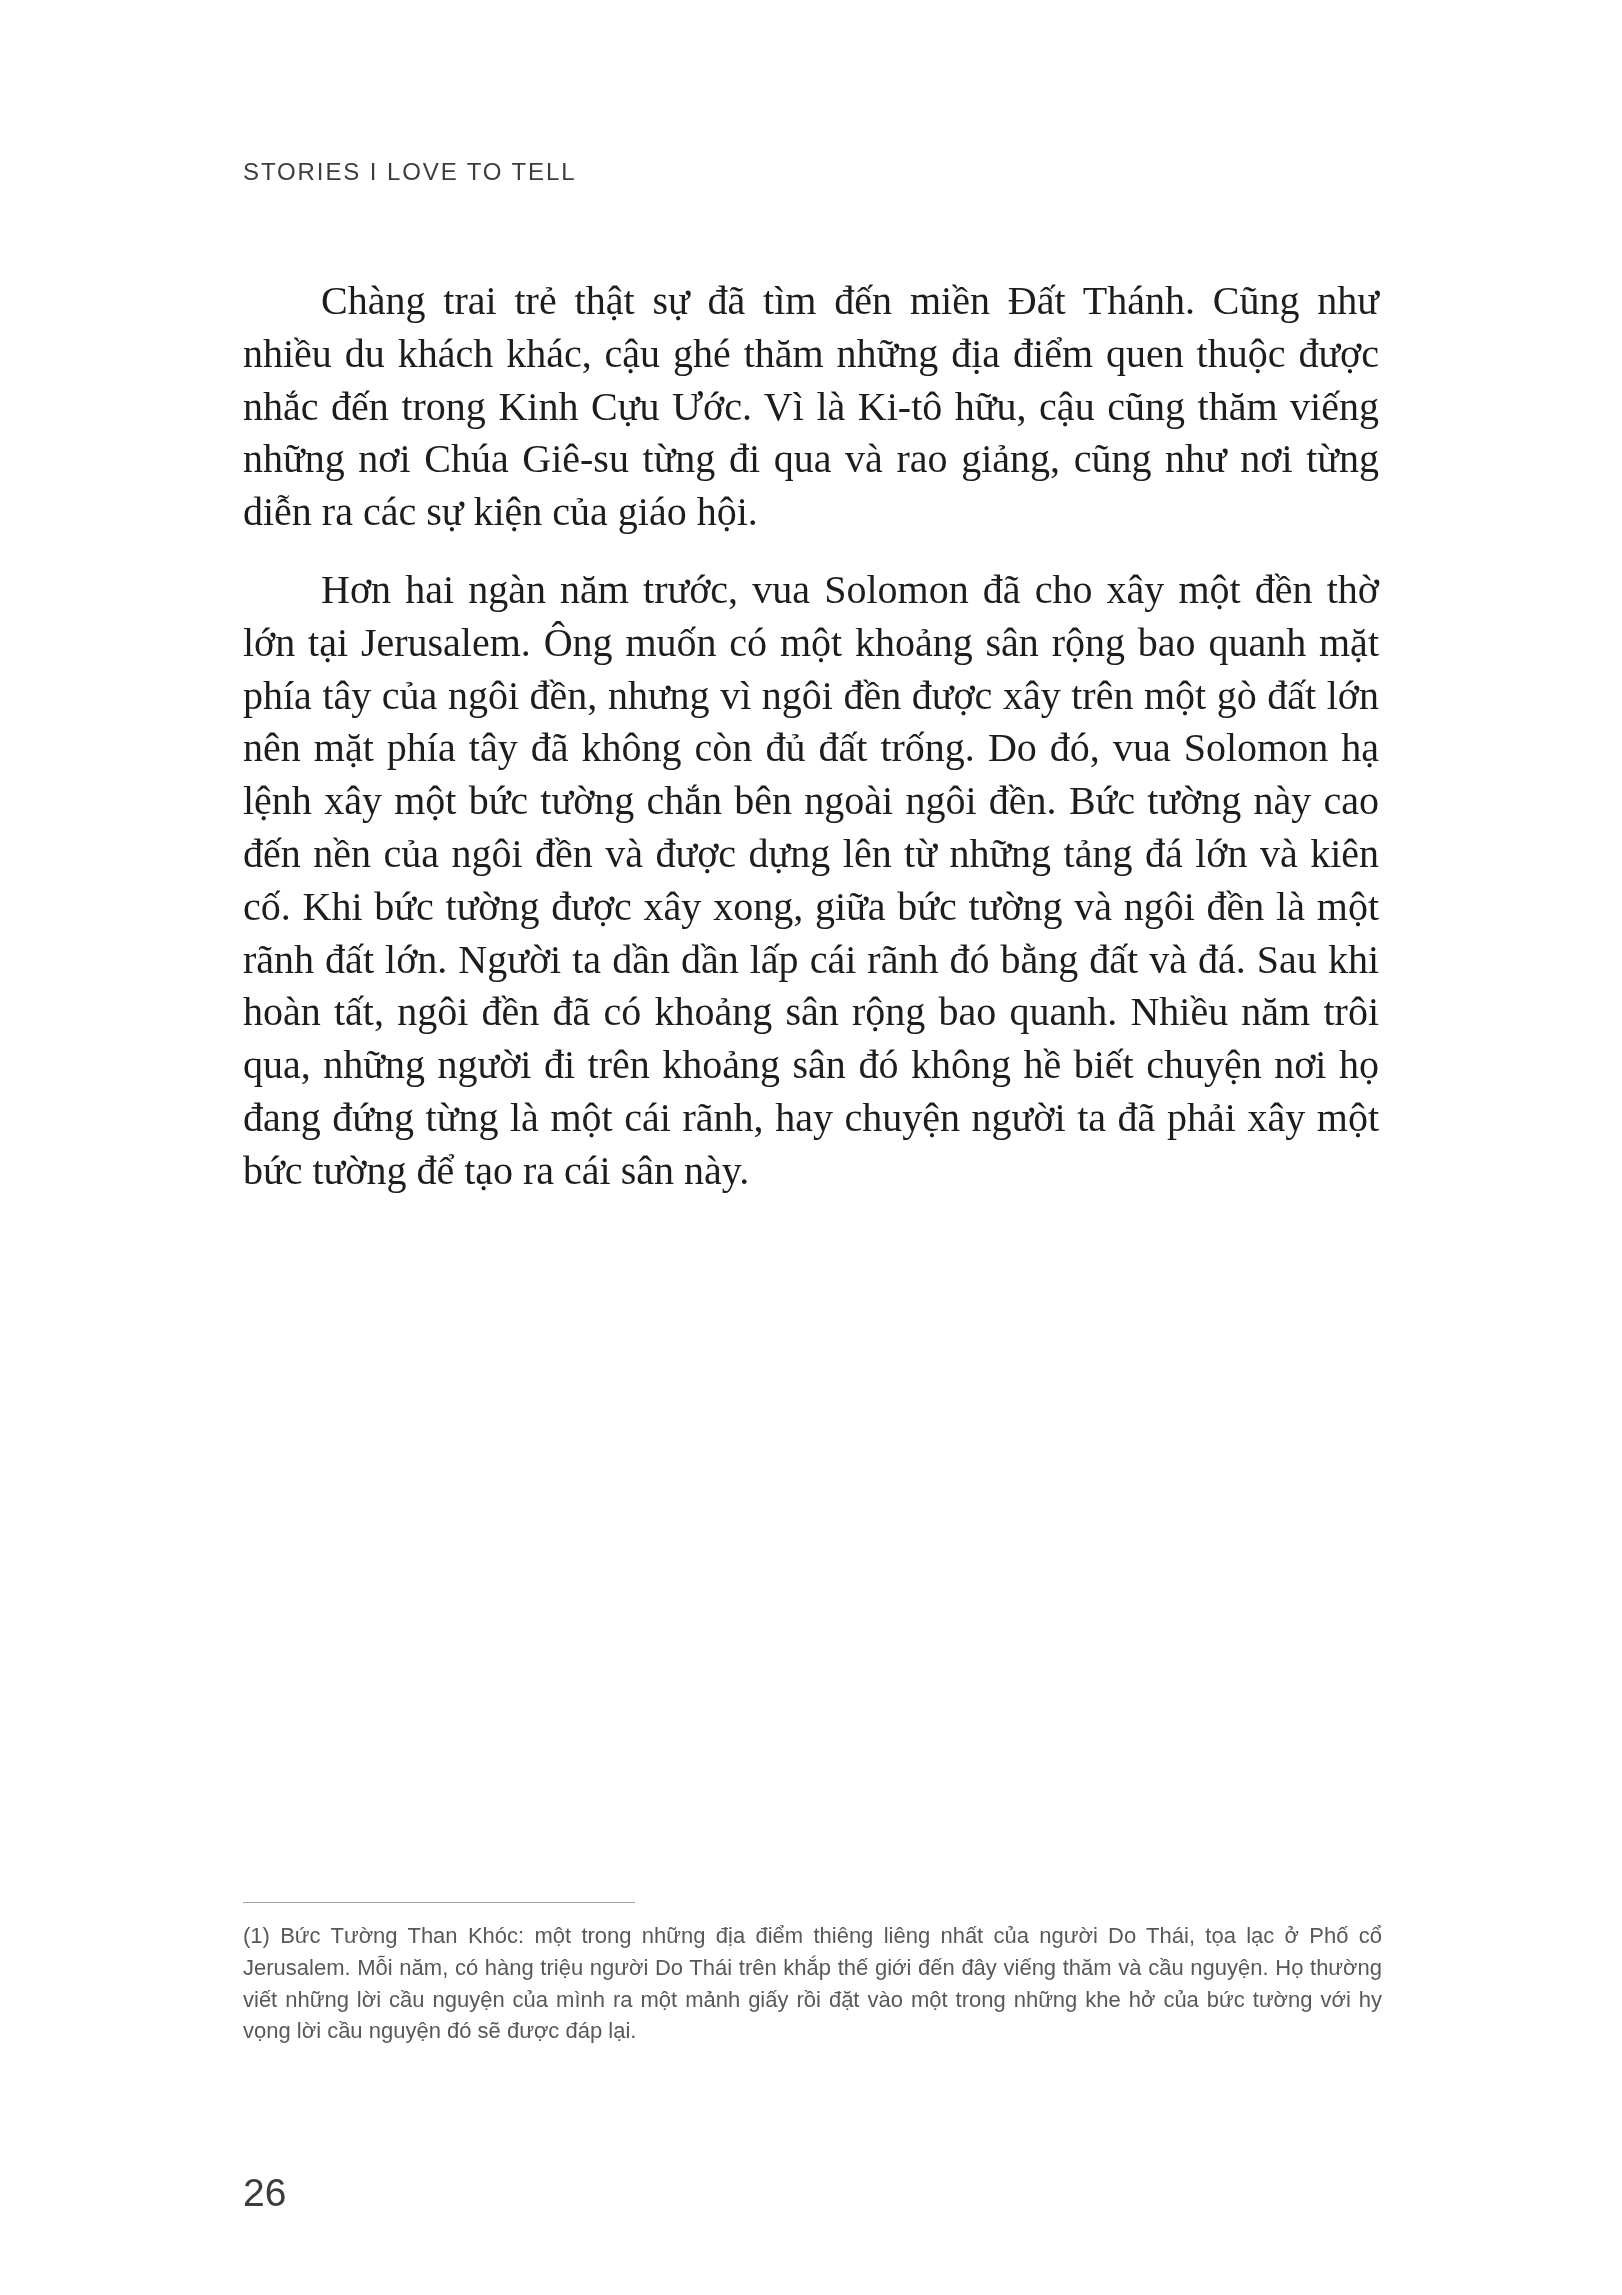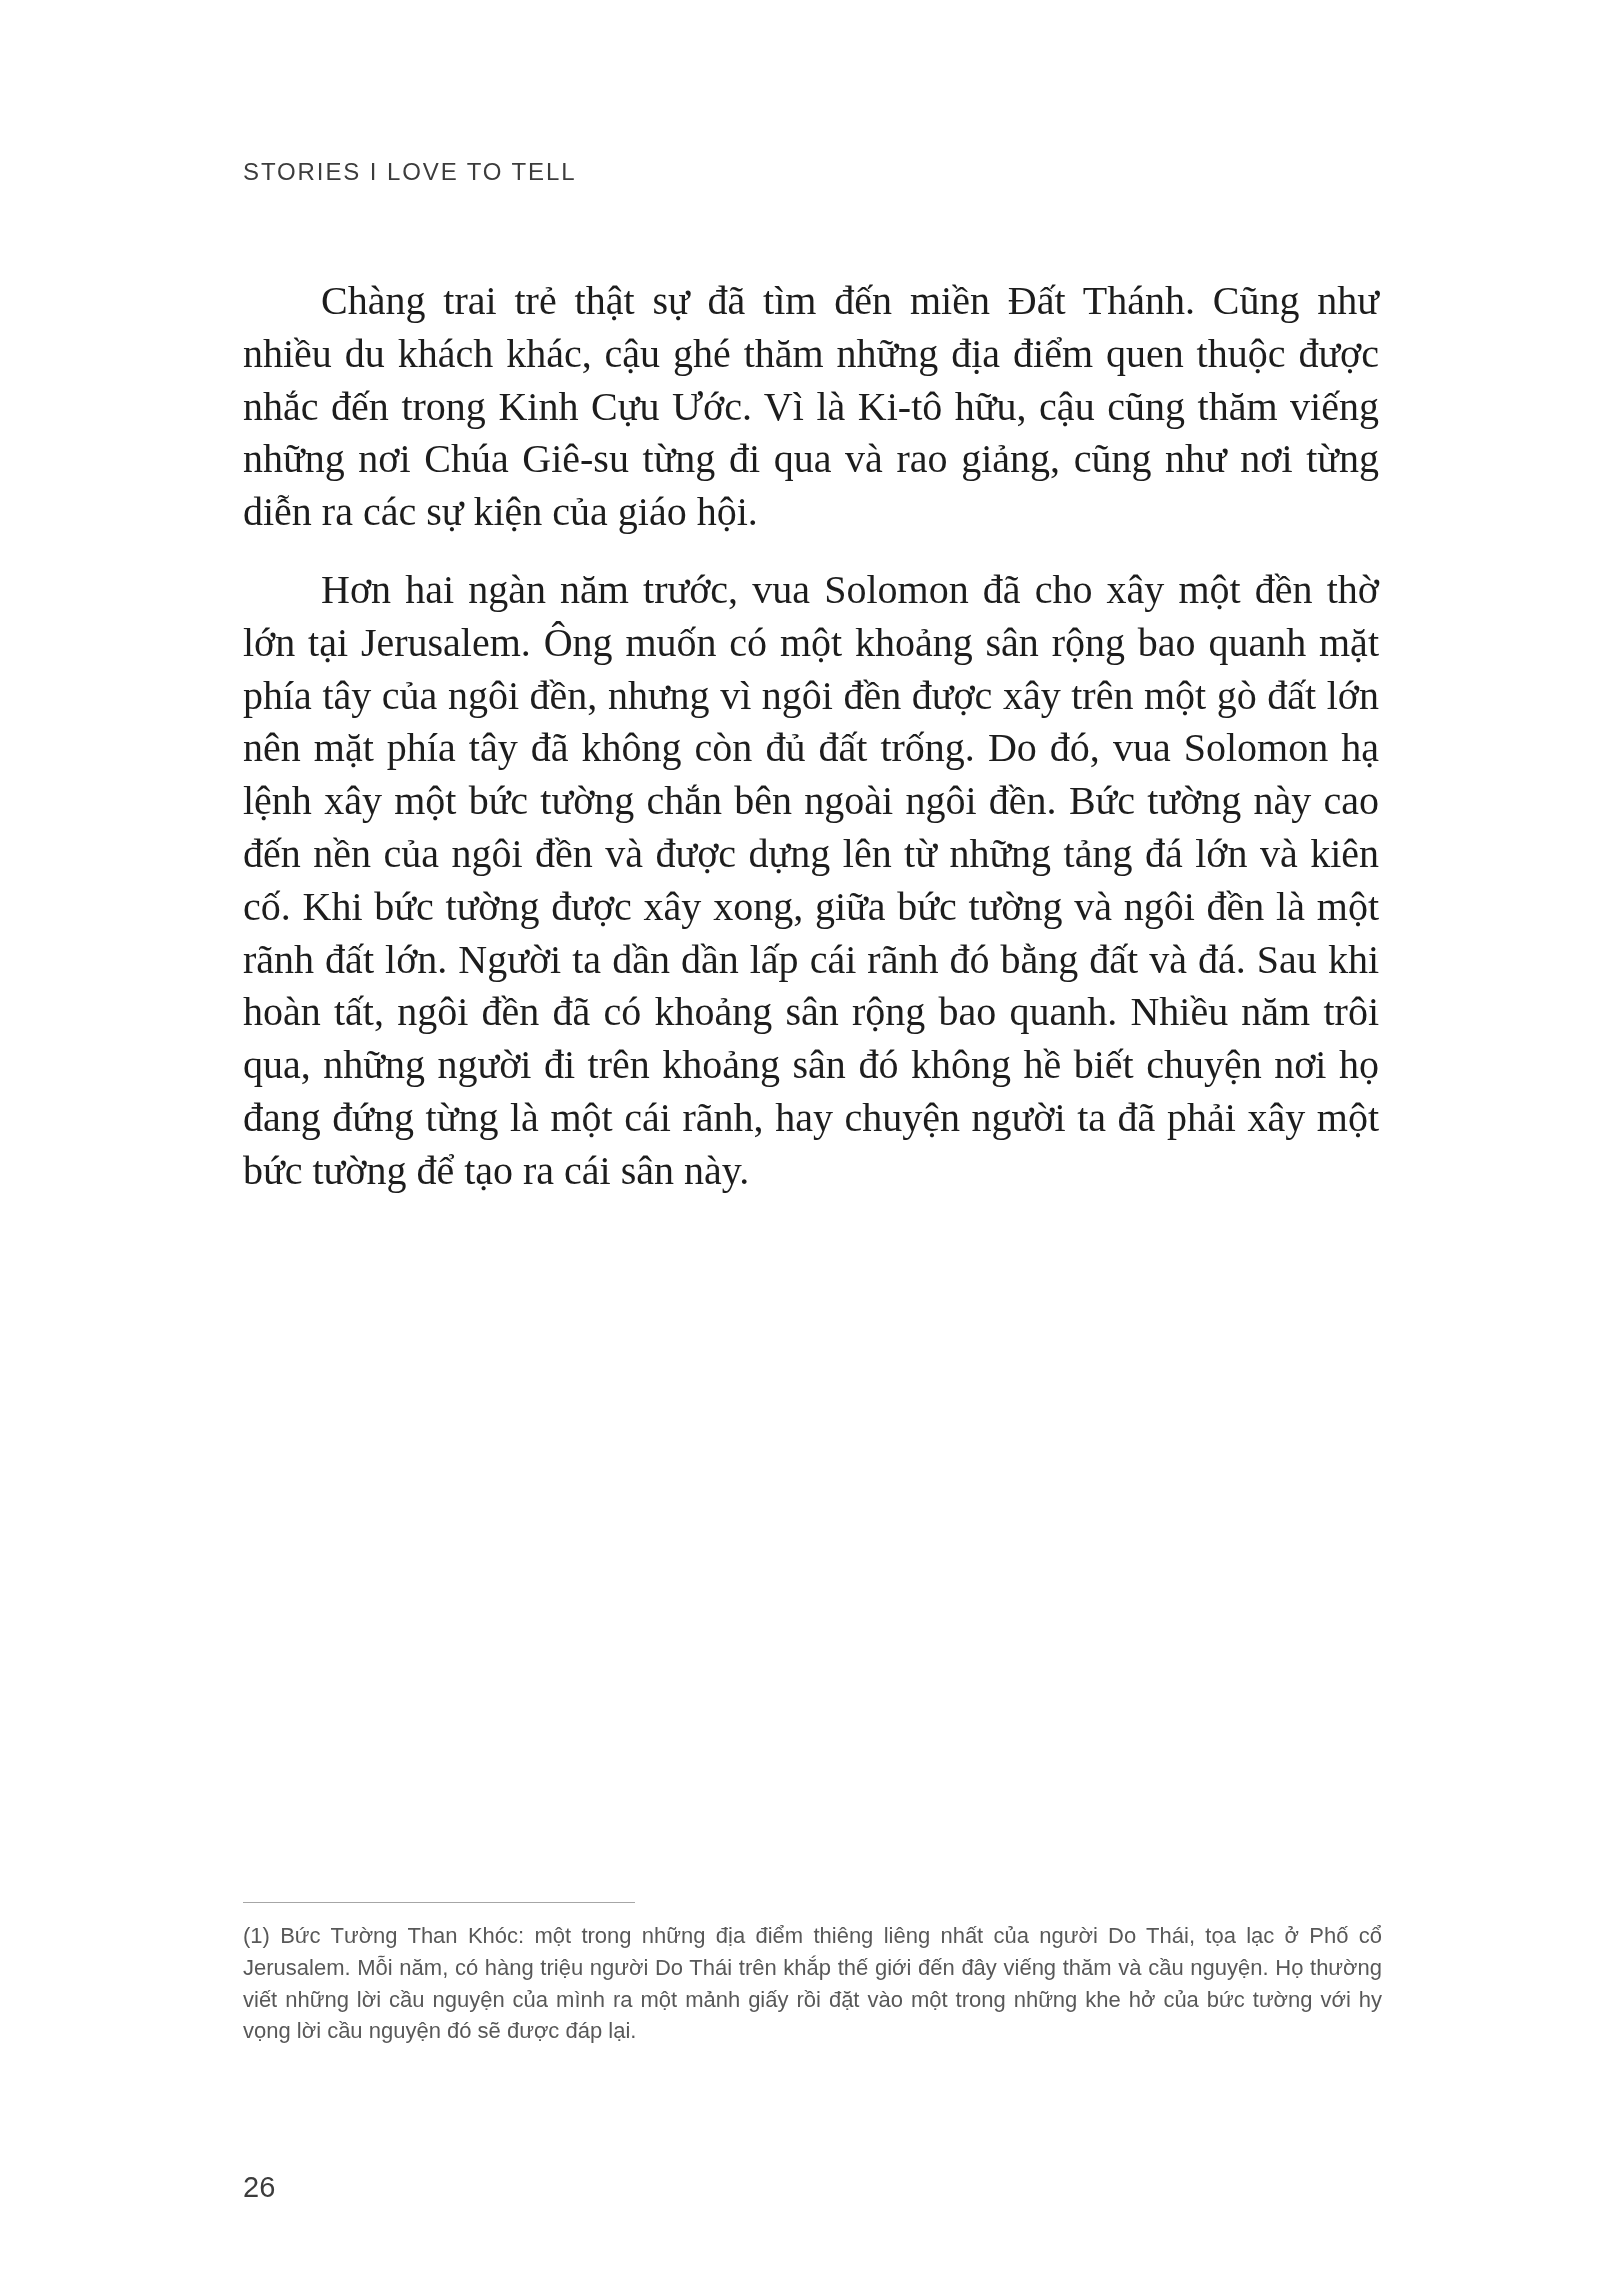--- a/index.html
+++ b/index.html
@@ -68,21 +68,21 @@
     margin: 0 0 17px 0;
   }
   .fn-marker {
     margin-right: 10.3px;
   }
   .page-number {
     position: absolute;
     left: 243px;
     top: 2171px;
     font-family: "Liberation Sans", "DejaVu Sans", sans-serif;
-    font-size: 29px;
+    font-size: 39px;
     color: #3c3c3c;
   }
 </style>
 </head>
 <body>
 
 <div class="page">
 
   <div class="running-header">STORIES I LOVE TO TELL</div>
 

